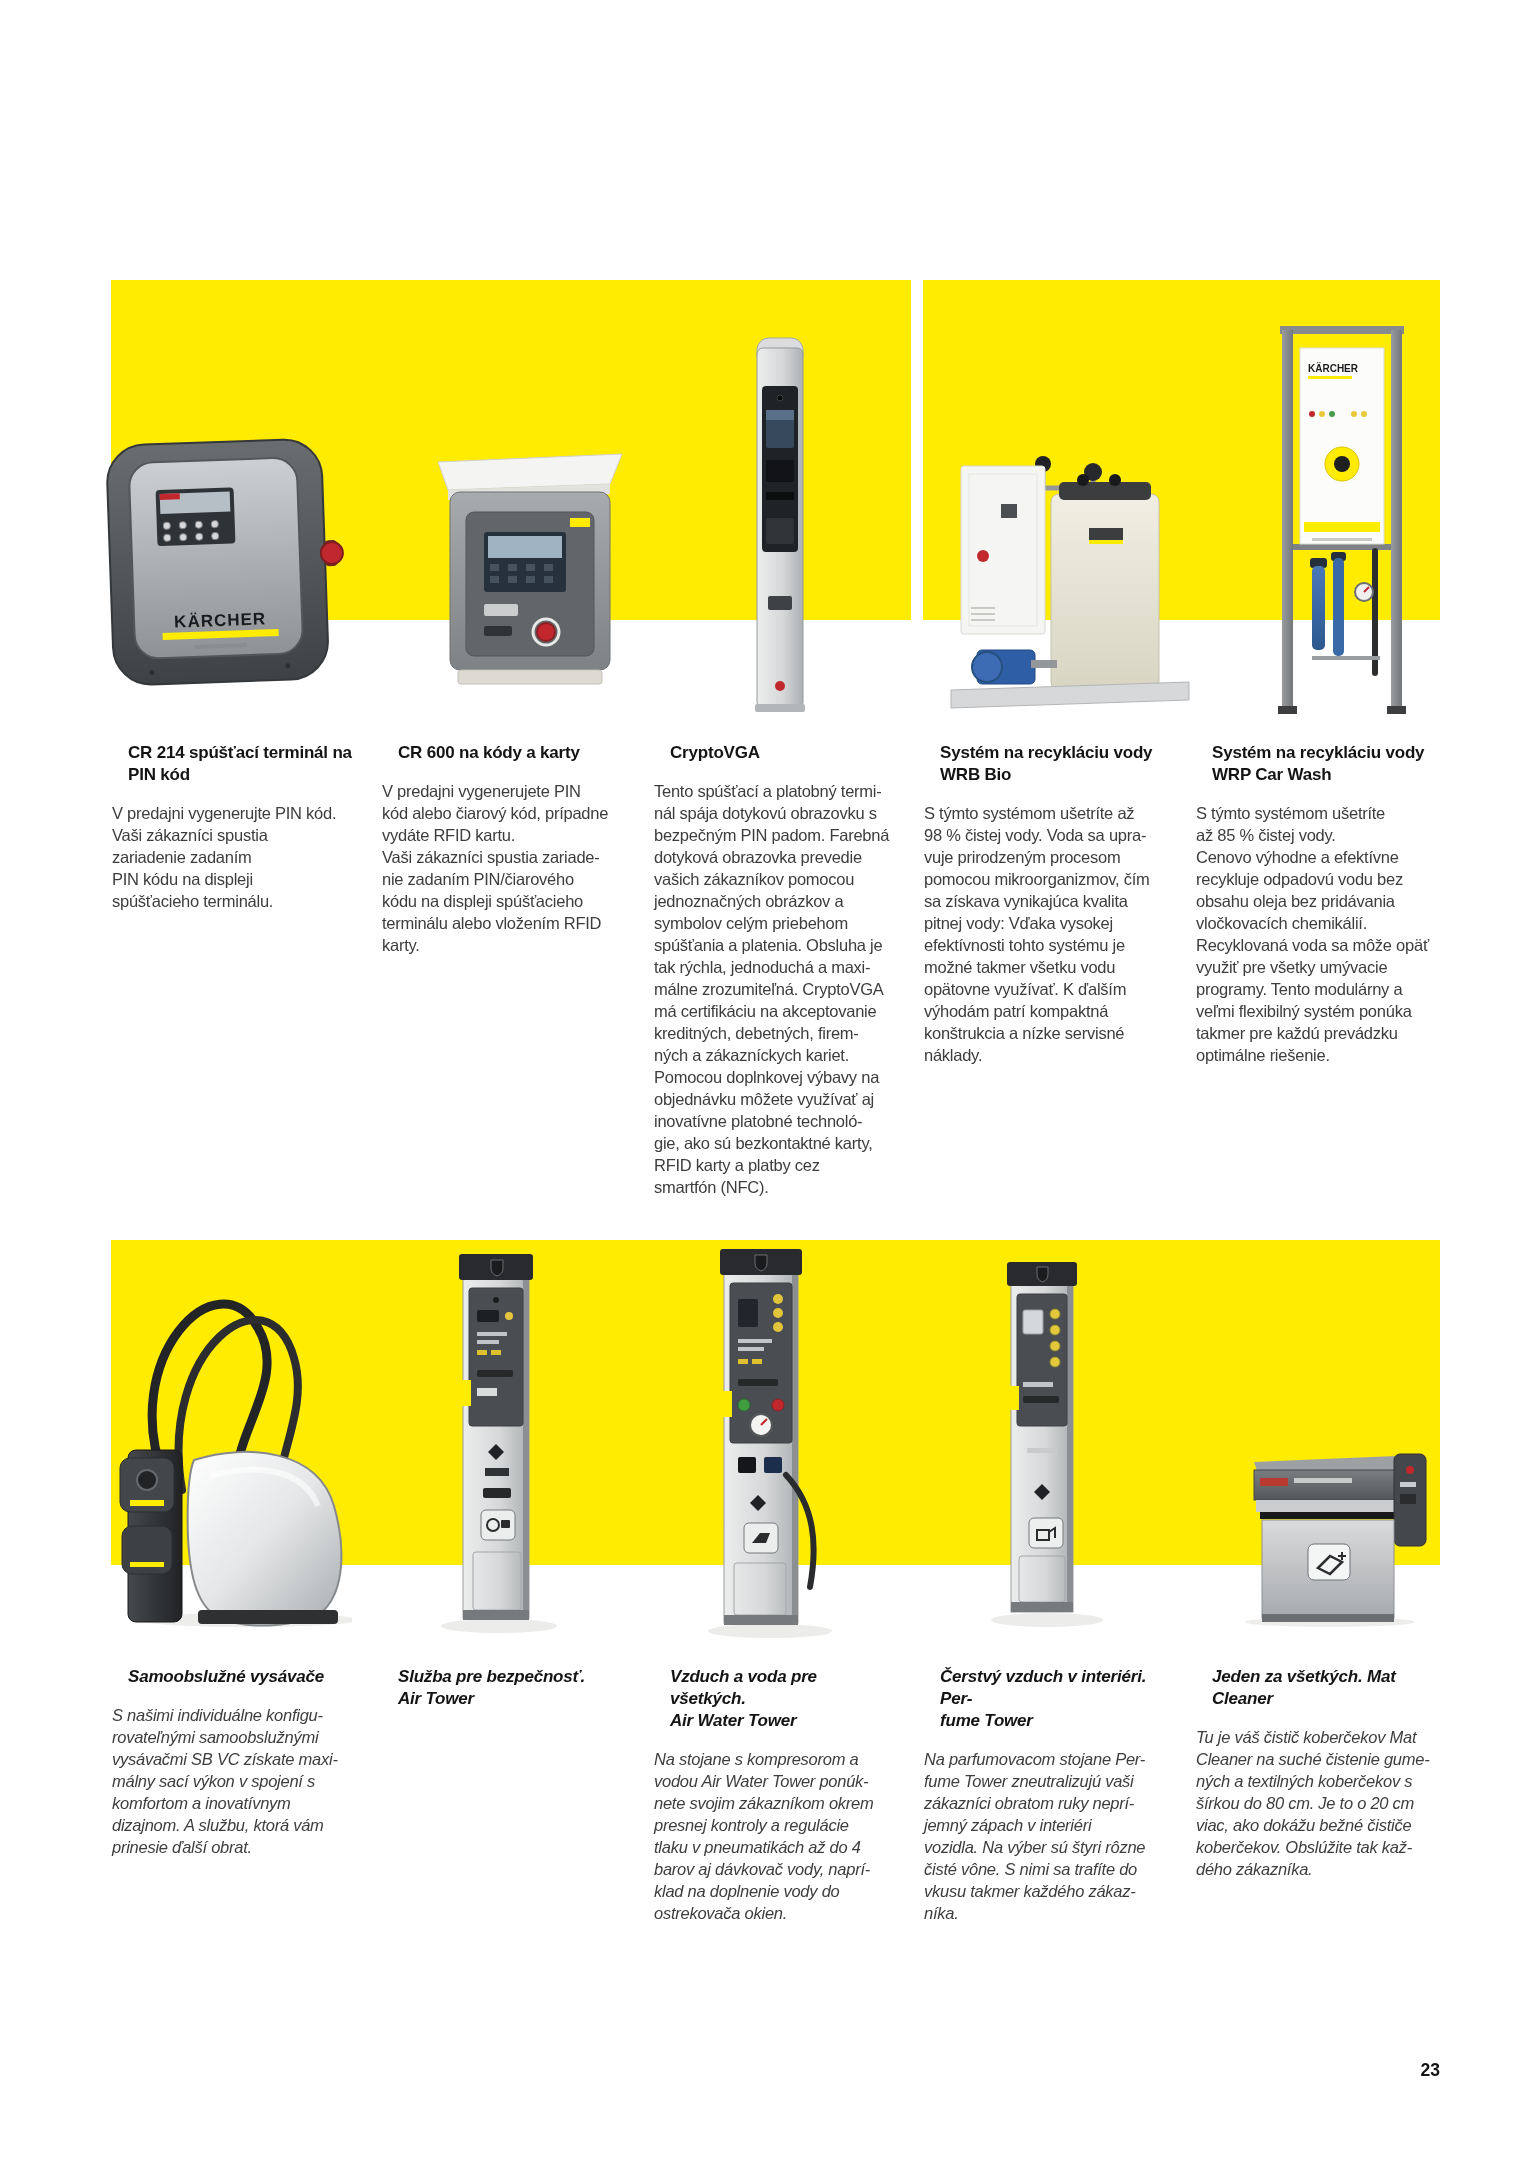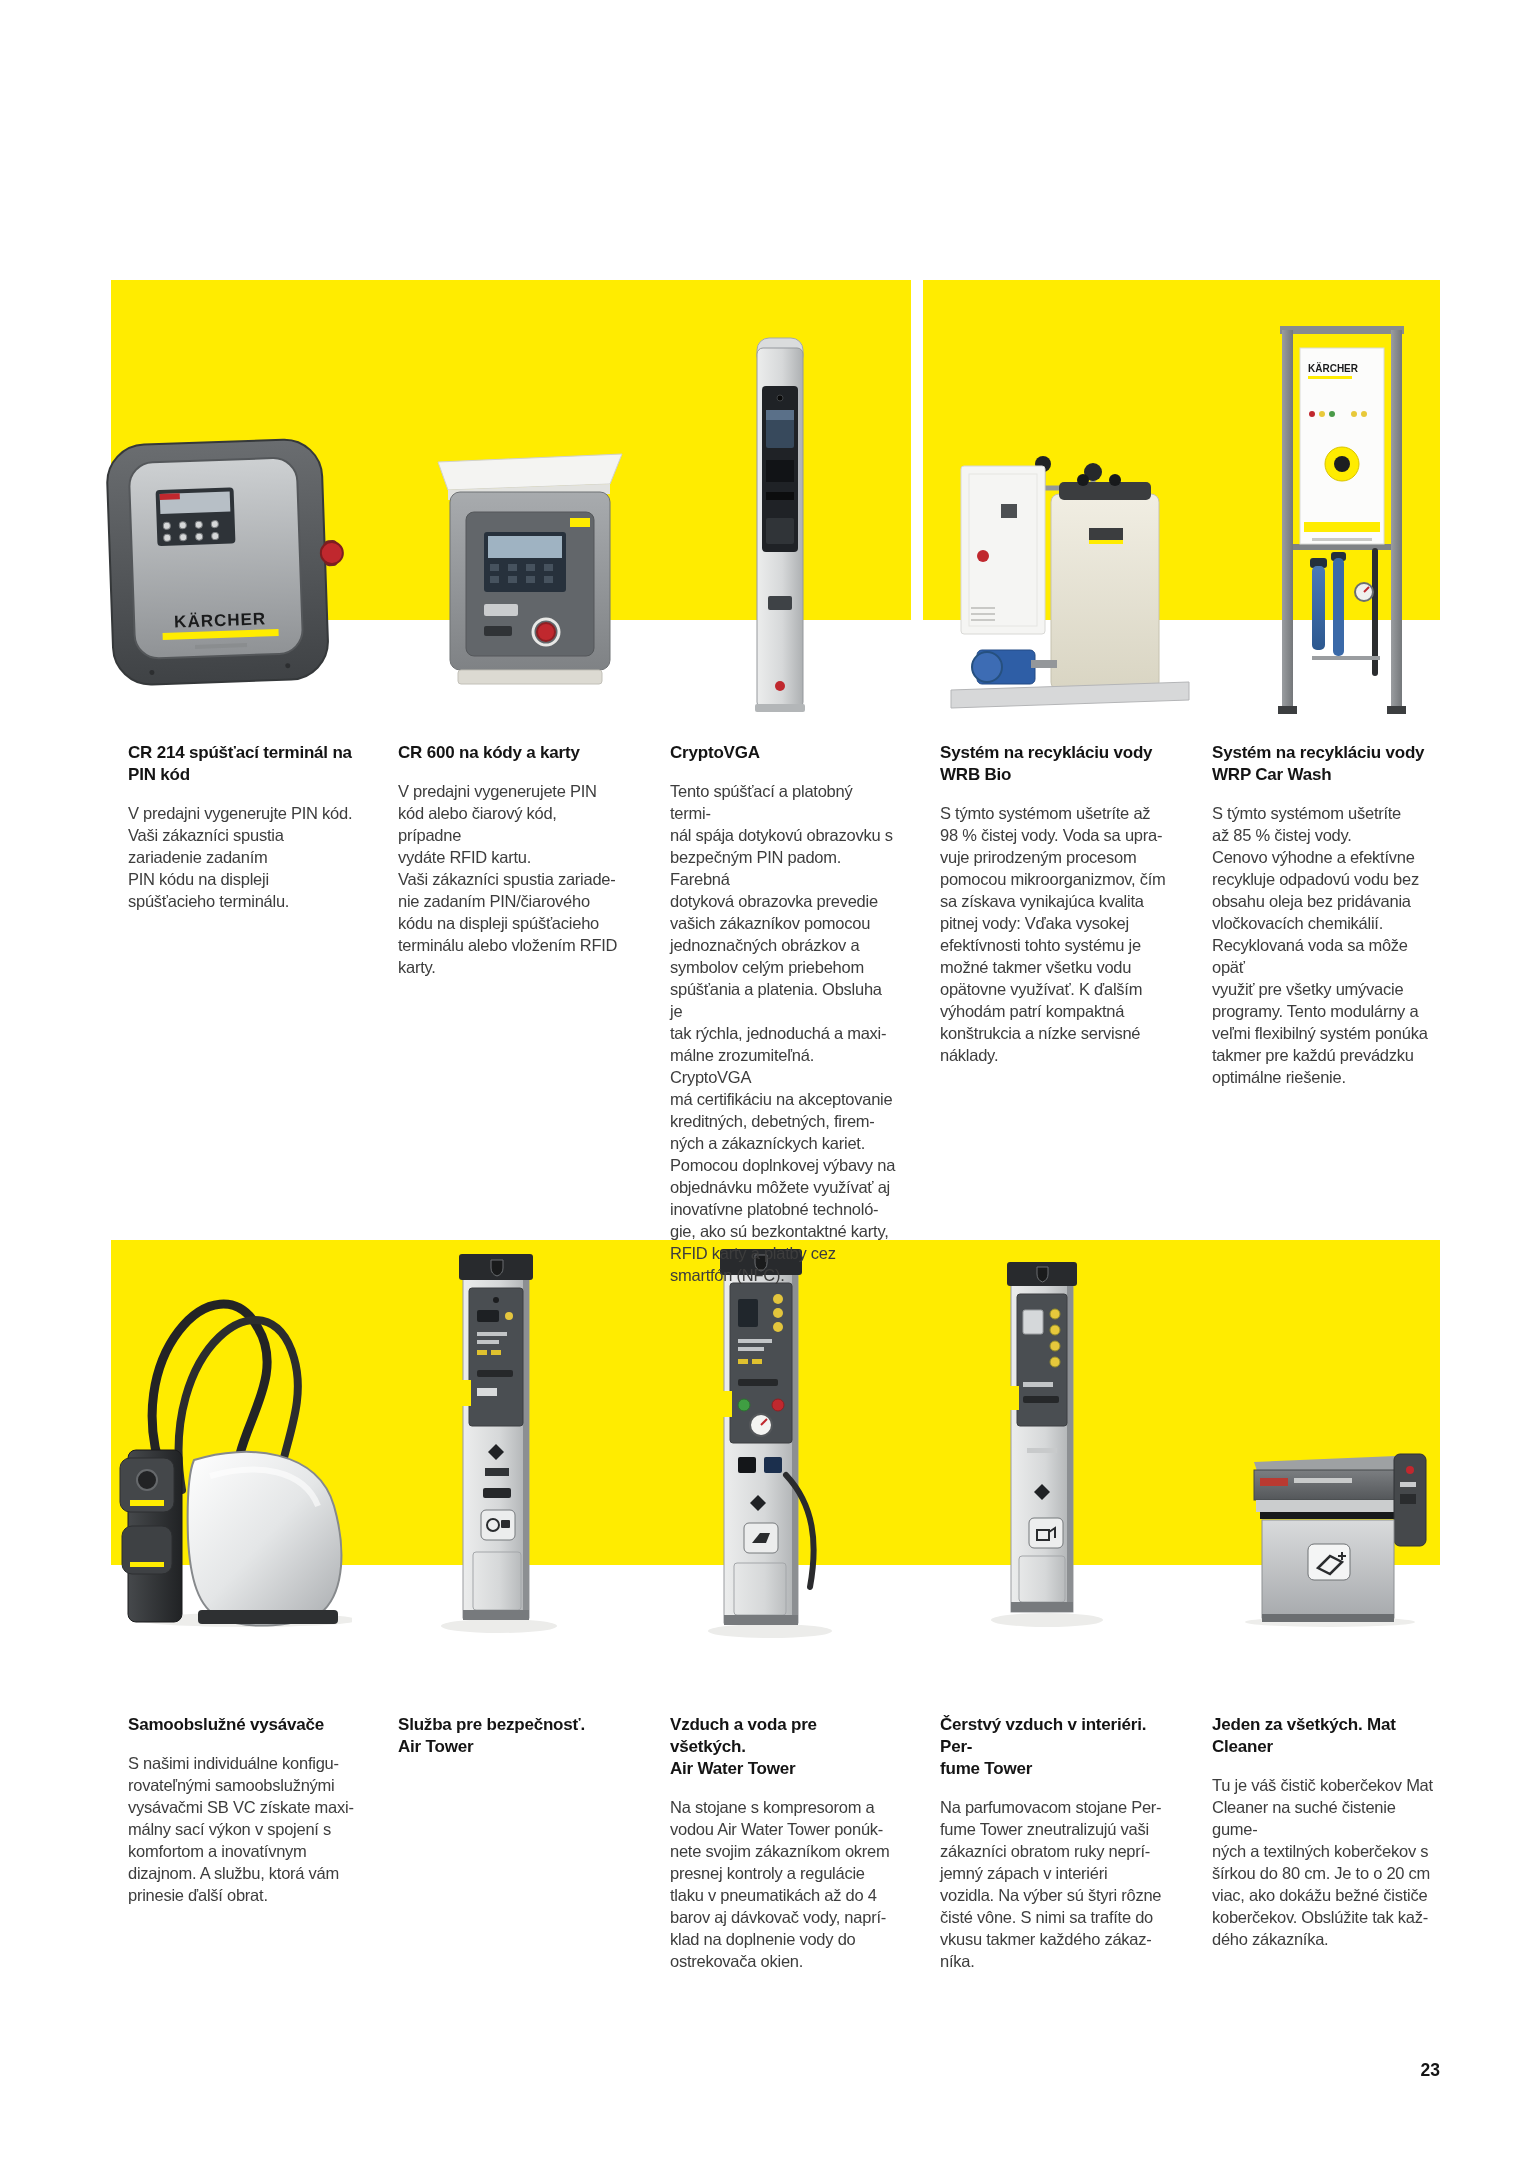--- a/index.html
+++ b/index.html
@@ -5,25 +5,25 @@
   html,body{margin:0;padding:0;background:#ffffff;}
   .page{position:relative;width:1527px;height:2160px;background:#ffffff;overflow:hidden;
         font-family:"Liberation Sans","DejaVu Sans",sans-serif;}
   .band{position:absolute;background:#FFEC00;}
   .band-top-left{left:111px;top:280px;width:800px;height:340px;}
   .band-top-right{left:923px;top:280px;width:517px;height:340px;}
   .band-bottom{left:111px;top:1240px;width:1329px;height:325px;}
   .product-img{position:absolute;}
   .col{position:absolute;width:258px;}
   .row1 .col{top:726px;}
-  .row2 .col{top:1698px;}
+  .row2 .col{top:1650px;font-style:italic;}
   .c1{left:112px;} .c2{left:382px;} .c3{left:654px;} .c4{left:924px;} .c5{left:1196px;}
   .col h3{margin:16px;font-size:17px;line-height:22px;font-weight:bold;color:#141414;
           white-space:pre-line;letter-spacing:-0.2px;}
-  .col p{margin:16px;font-size:16.5px;line-height:22px;color:#3d3d3d;white-space:pre-line;
+  .col p{margin:0;font-size:16.5px;line-height:22px;color:#3d3d3d;white-space:pre-line;
          letter-spacing:-0.25px;}
   .page-number{position:absolute;right:87px;top:2060px;font-size:17.5px;font-weight:bold;color:#141414;}
   svg{display:block;}
 </style>
 </head>
 <body>
 
 <div class="page">
 
   <svg width="0" height="0" style="position:absolute" aria-hidden="true">

